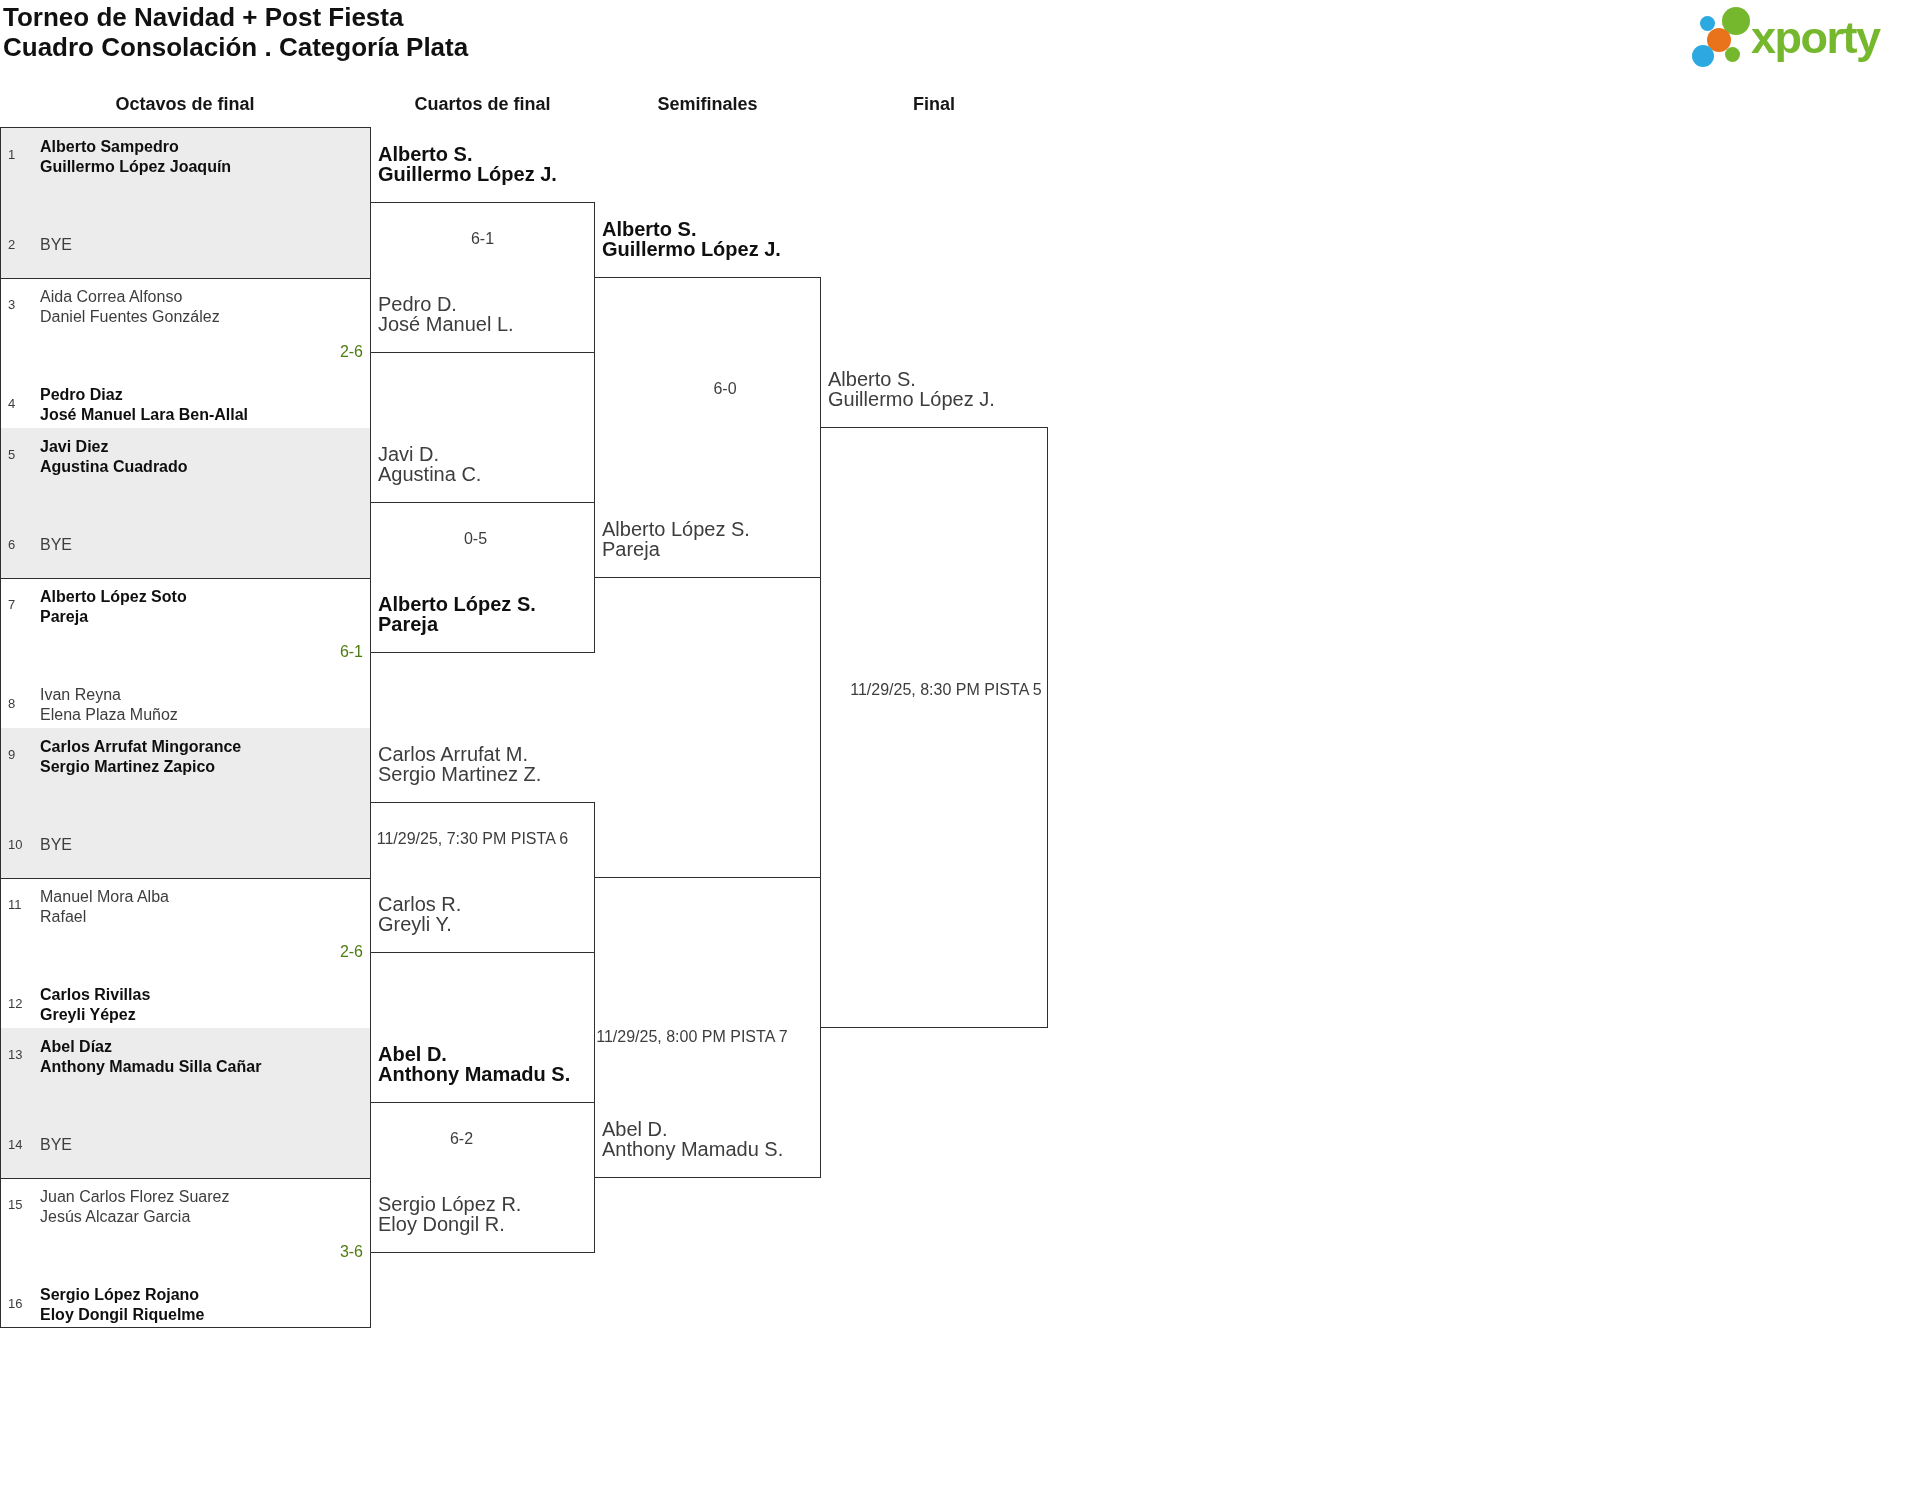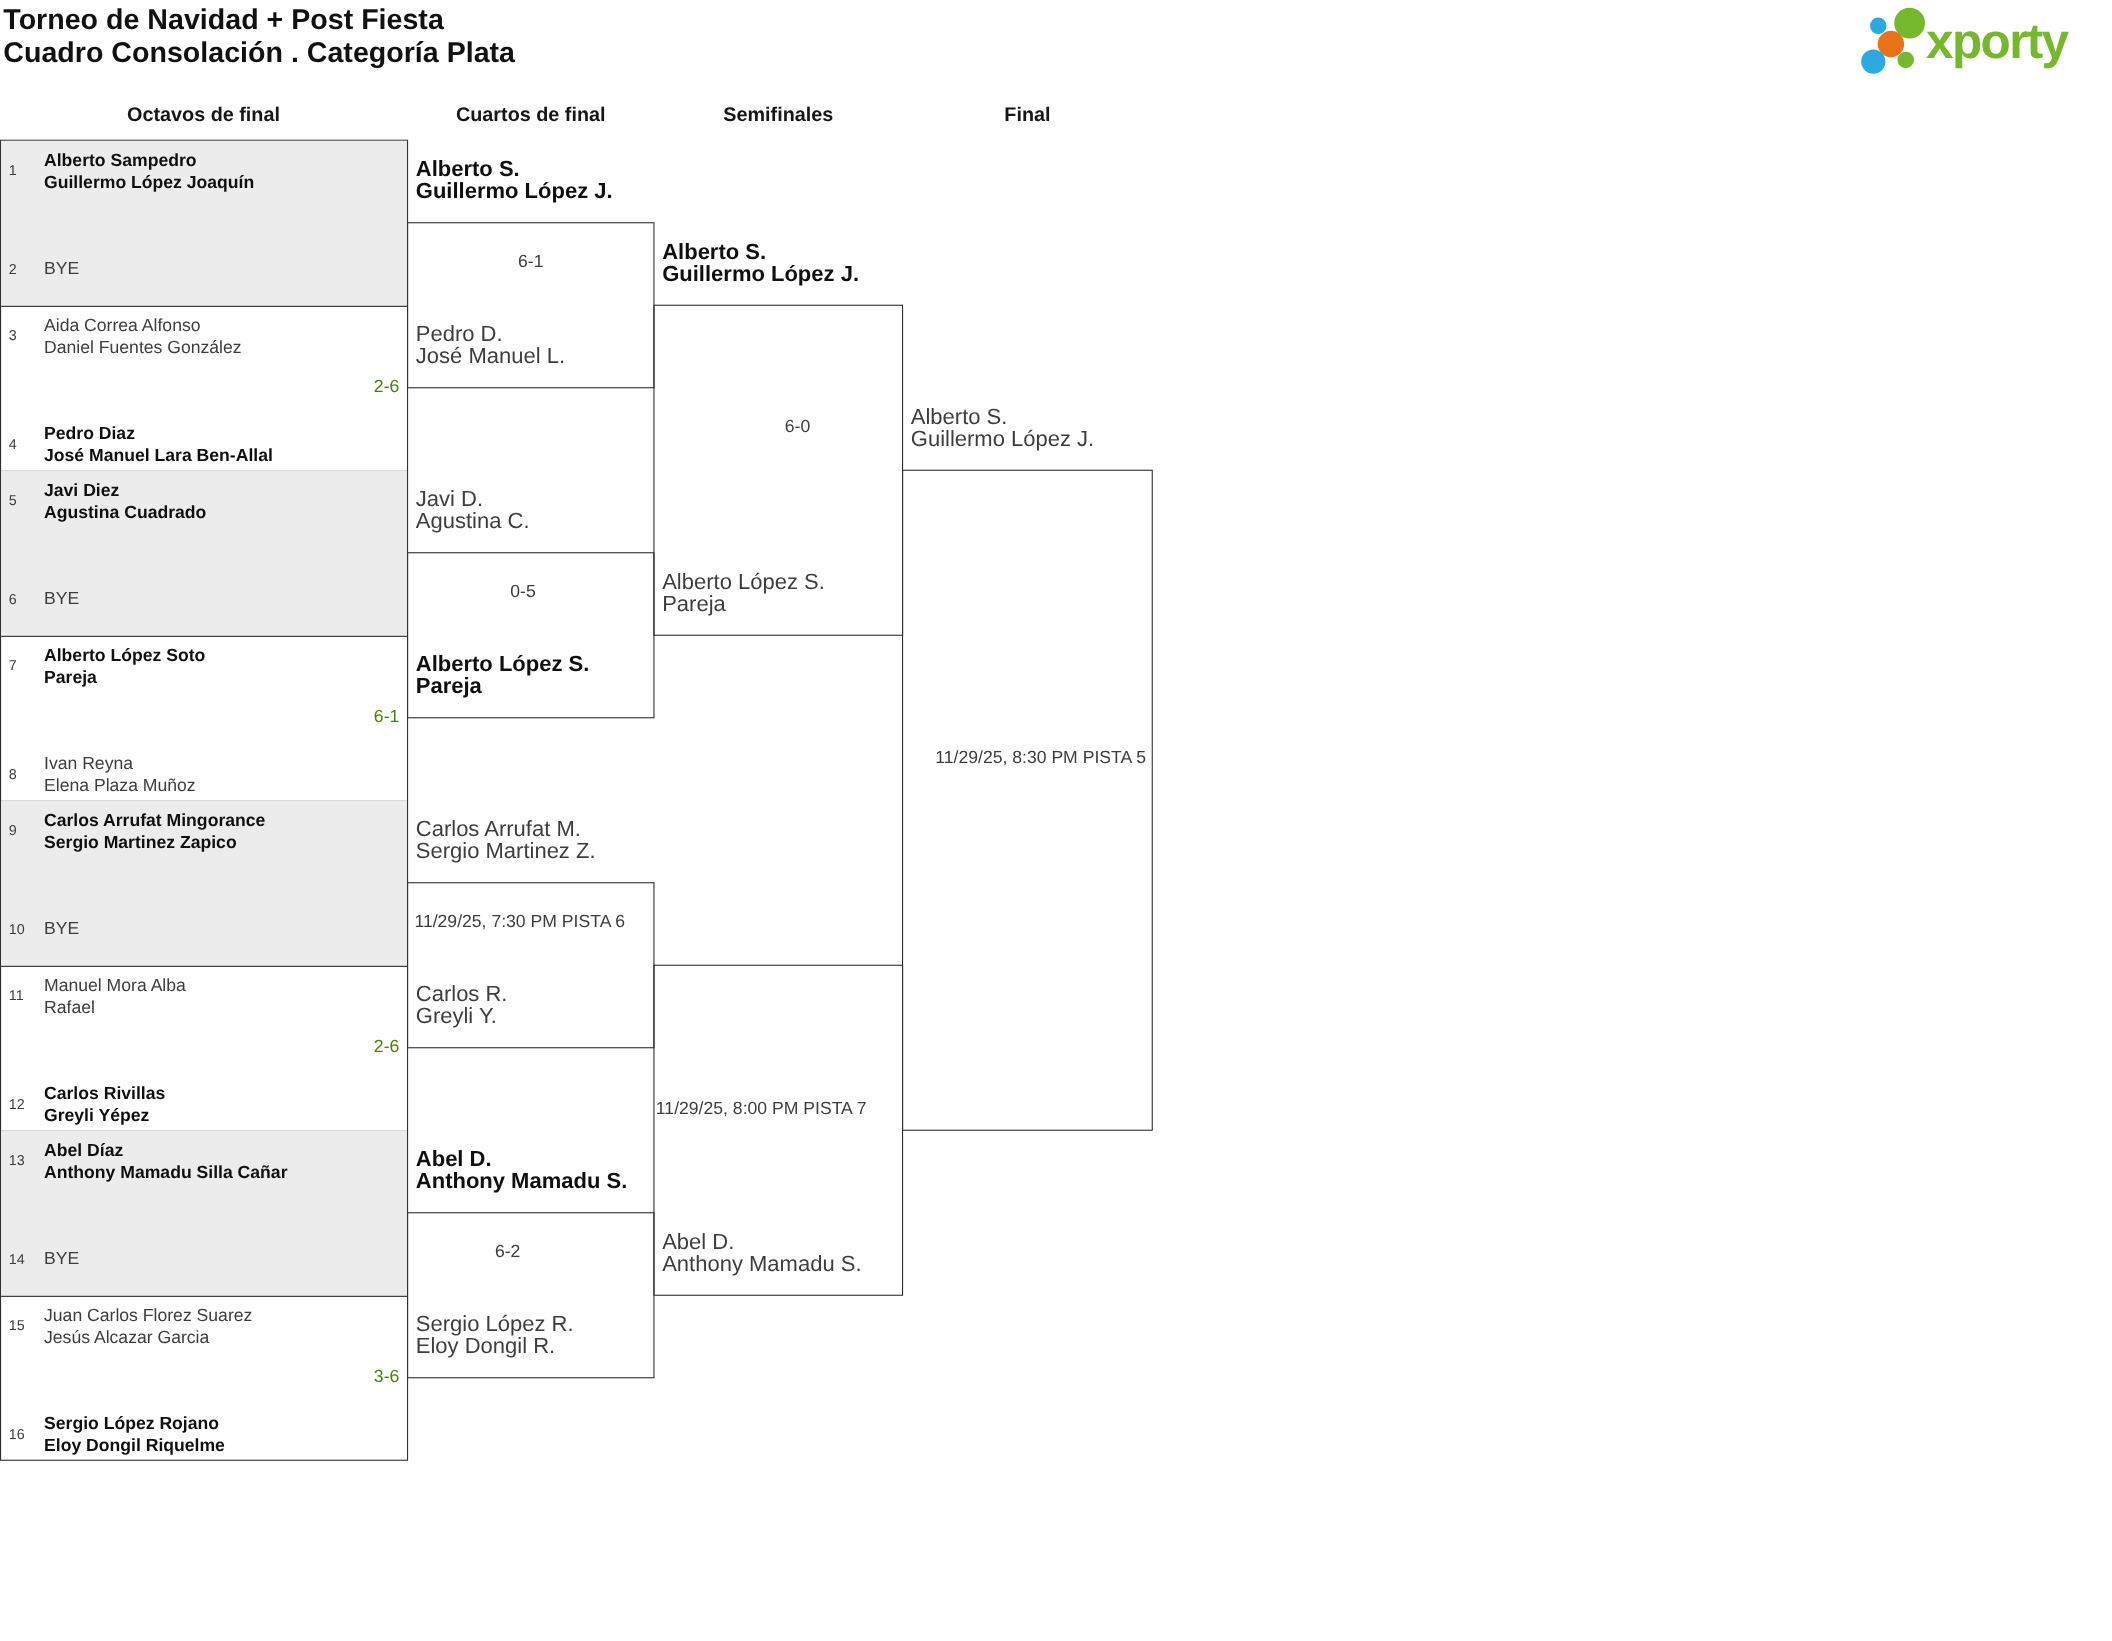--- a/index.html
+++ b/index.html
@@ -217,21 +217,21 @@
     <div>Alberto S.</div>
     <div>Guillermo López J.</div>
   </div>
   <div class="cscore" style="left:594px;top:380px;width:262px">6-0</div>
   <div class="pair" style="left:602px;top:520px">
     <div>Alberto López S.</div>
     <div>Pareja</div>
   </div>
 
   <div class="mbox" style="left:594px;top:877px;width:227px;height:301px"></div>
-  <div class="cscore" style="left:594px;top:1000px;width:196px">11/29/25, 8:00 PM PISTA 7</div>
+  <div class="cscore" style="left:594px;top:1028px;width:196px">11/29/25, 8:00 PM PISTA 7</div>
   <div class="pair" style="left:602px;top:1120px">
     <div>Abel D.</div>
     <div>Anthony Mamadu S.</div>
   </div>
 
   <div class="mbox" style="left:820px;top:427px;width:228px;height:601px"></div>
   <div class="pair" style="left:828px;top:370px">
     <div>Alberto S.</div>
     <div>Guillermo López J.</div>
   </div>

